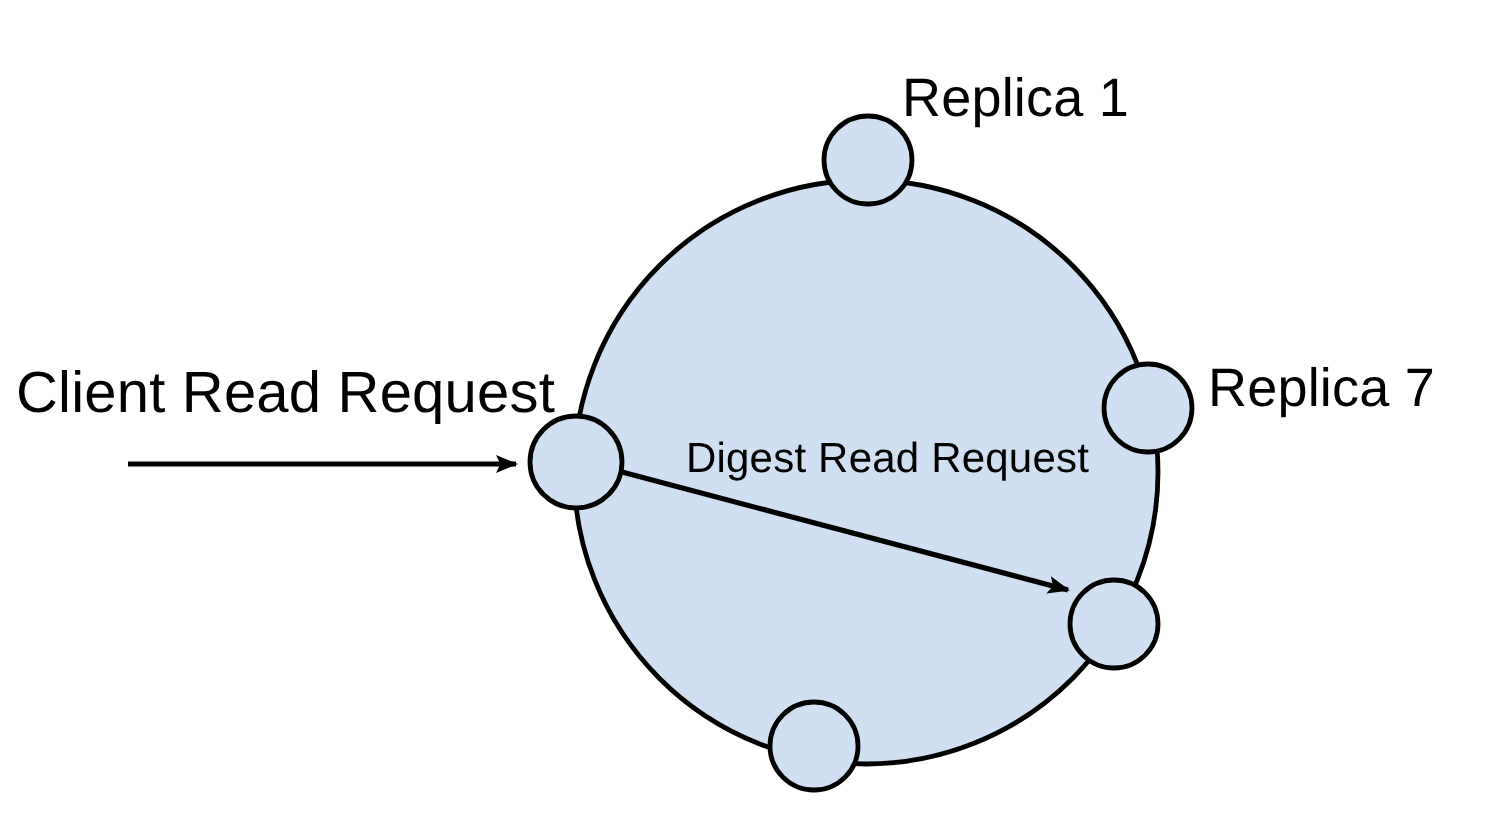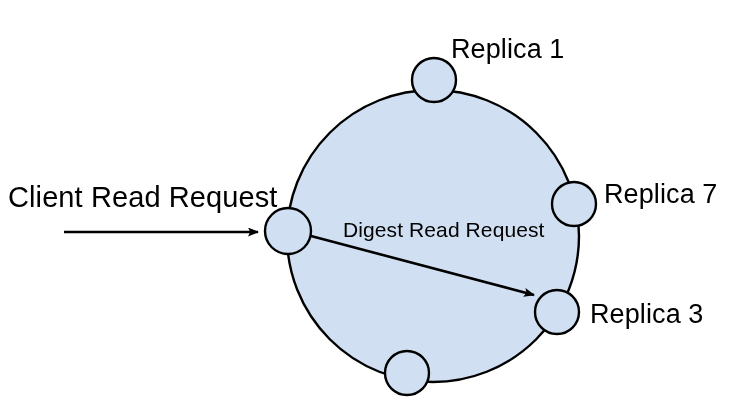--- a/index.html
+++ b/index.html
@@ -102,19 +102,18 @@
 
     <line class="edge-line" x1="64" y1="232" x2="258" y2="232" marker-end="url(#arrowhead-solid)"></line>
 
     <line class="edge-line" x1="311" y1="236" x2="534" y2="295" marker-end="url(#arrowhead-solid)"></line>
   </svg>
 
   <div class="label-text label-replica" id="label-replica-1">Replica 1</div>
 
   <div class="label-text label-replica" id="label-replica-2">Replica 7</div>
 
-  <div class="label-text label-replica" id="label-replica-3">Replica 3</div>
 
   <div class="label-text label-client" id="label-client">Client Read Request</div>
 
   <div class="label-text label-digest" id="label-digest">Digest Read Request</div>
 
 </div>
 
 </body></html>

